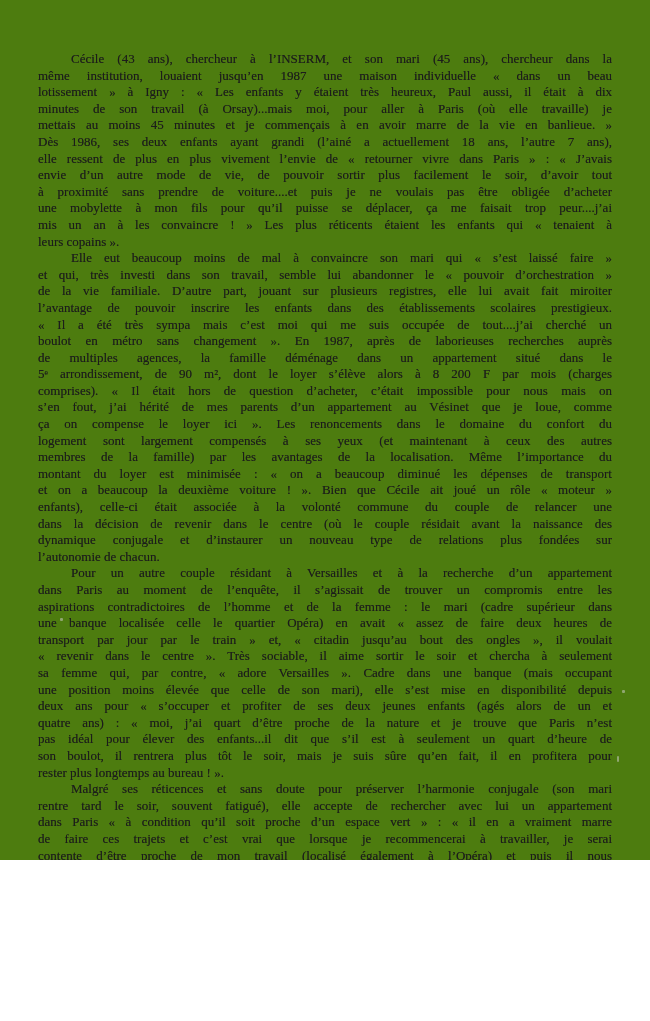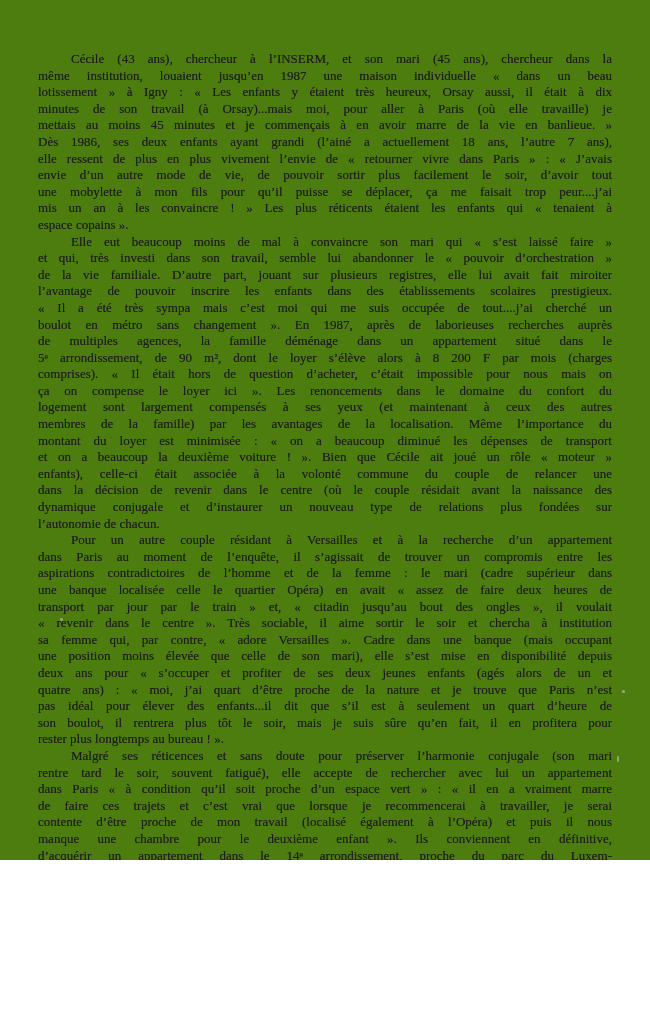--- a/index.html
+++ b/index.html
@@ -62,57 +62,59 @@
   .artifact.a3 { left: 60px;  top: 618px; width: 3px; height: 3px; }
 </style>
 </head>
 <body>
 
 <div class="page">
   <div class="text-block">
       <div class="paragraph">
         <div class="line first">Cécile (43 ans), chercheur à l’INSERM, et son mari (45 ans), chercheur dans la</div>
         <div class="line">même institution, louaient jusqu’en 1987 une maison individuelle « dans un beau</div>
-        <div class="line">lotissement » à Igny : « Les enfants y étaient très heureux, Orsay aussi, il était à dix</div>
+        <div class="line">lotissement » à Igny : « Les enfants y étaient très heureux, Paul aussi, il était à dix</div>
         <div class="line">minutes de son travail (à Orsay)...mais moi, pour aller à Paris (où elle travaille) je</div>
         <div class="line">mettais au moins 45 minutes et je commençais à en avoir marre de la vie en banlieue. »</div>
         <div class="line">Dès 1986, ses deux enfants ayant grandi (l’ainé a actuellement 18 ans, l’autre 7 ans),</div>
         <div class="line">elle ressent de plus en plus vivement l’envie de « retourner vivre dans Paris » : « J’avais</div>
         <div class="line">envie d’un autre mode de vie, de pouvoir sortir plus facilement le soir, d’avoir tout</div>
+        <div class="line">à proximité sans prendre de voiture....et puis je ne voulais pas être obligée d’acheter</div>
         <div class="line">une mobylette à mon fils pour qu’il puisse se déplacer, ça me faisait trop peur....j’ai</div>
         <div class="line">mis un an à les convaincre ! » Les plus réticents étaient les enfants qui « tenaient à</div>
-        <div class="line last">espace copains ».</div>
+        <div class="line last">leurs copains ».</div>
       </div>
       <div class="paragraph">
         <div class="line first">Elle eut beaucoup moins de mal à convaincre son mari qui « s’est laissé faire »</div>
         <div class="line">et qui, très investi dans son travail, semble lui abandonner le « pouvoir d’orchestration »</div>
         <div class="line">de la vie familiale. D’autre part, jouant sur plusieurs registres, elle lui avait fait miroiter</div>
         <div class="line">l’avantage de pouvoir inscrire les enfants dans des établissements scolaires prestigieux.</div>
         <div class="line">« Il a été très sympa mais c’est moi qui me suis occupée de tout....j’ai cherché un</div>
         <div class="line">boulot en métro sans changement ». En 1987, après de laborieuses recherches auprès</div>
         <div class="line">de multiples agences, la famille déménage dans un appartement situé dans le</div>
         <div class="line">5ᵉ arrondissement, de 90 m², dont le loyer s’élève alors à 8 200 F par mois (charges</div>
         <div class="line">comprises). « Il était hors de question d’acheter, c’était impossible pour nous mais on</div>
+        <div class="line">s’en fout, j’ai hérité de mes parents d’un appartement au Vésinet que je loue, comme</div>
         <div class="line">ça on compense le loyer ici ». Les renoncements dans le domaine du confort du</div>
         <div class="line">logement sont largement compensés à ses yeux (et maintenant à ceux des autres</div>
         <div class="line">membres de la famille) par les avantages de la localisation. Même l’importance du</div>
         <div class="line">montant du loyer est minimisée : « on a beaucoup diminué les dépenses de transport</div>
         <div class="line">et on a beaucoup la deuxième voiture ! ». Bien que Cécile ait joué un rôle « moteur »</div>
         <div class="line">enfants), celle-ci était associée à la volonté commune du couple de relancer une</div>
         <div class="line">dans la décision de revenir dans le centre (où le couple résidait avant la naissance des</div>
         <div class="line">dynamique conjugale et d’instaurer un nouveau type de relations plus fondées sur</div>
         <div class="line last">l’autonomie de chacun.</div>
       </div>
       <div class="paragraph">
         <div class="line first">Pour un autre couple résidant à Versailles et à la recherche d’un appartement</div>
         <div class="line">dans Paris au moment de l’enquête, il s’agissait de trouver un compromis entre les</div>
         <div class="line">aspirations contradictoires de l’homme et de la femme : le mari (cadre supérieur dans</div>
         <div class="line">une banque localisée celle le quartier Opéra) en avait « assez de faire deux heures de</div>
         <div class="line">transport par jour par le train » et, « citadin jusqu’au bout des ongles », il voulait</div>
-        <div class="line">« revenir dans le centre ». Très sociable, il aime sortir le soir et chercha à institution</div>
+        <div class="line">« revenir dans le centre ». Très sociable, il aime sortir le soir et chercha à seulement</div>
         <div class="line">sa femme qui, par contre, « adore Versailles ». Cadre dans une banque (mais occupant</div>
         <div class="line">une position moins élevée que celle de son mari), elle s’est mise en disponibilité depuis</div>
         <div class="line">deux ans pour « s’occuper et profiter de ses deux jeunes enfants (agés alors de un et</div>
         <div class="line">quatre ans) : « moi, j’ai quart d’être proche de la nature et je trouve que Paris n’est</div>
         <div class="line">pas idéal pour élever des enfants...il dit que s’il est à seulement un quart d’heure de</div>
         <div class="line">son boulot, il rentrera plus tôt le soir, mais je suis sûre qu’en fait, il en profitera pour</div>
         <div class="line last">rester plus longtemps au bureau ! ».</div>
       </div>
       <div class="paragraph justify-last">
         <div class="line first">Malgré ses réticences et sans doute pour préserver l’harmonie conjugale (son mari</div>

